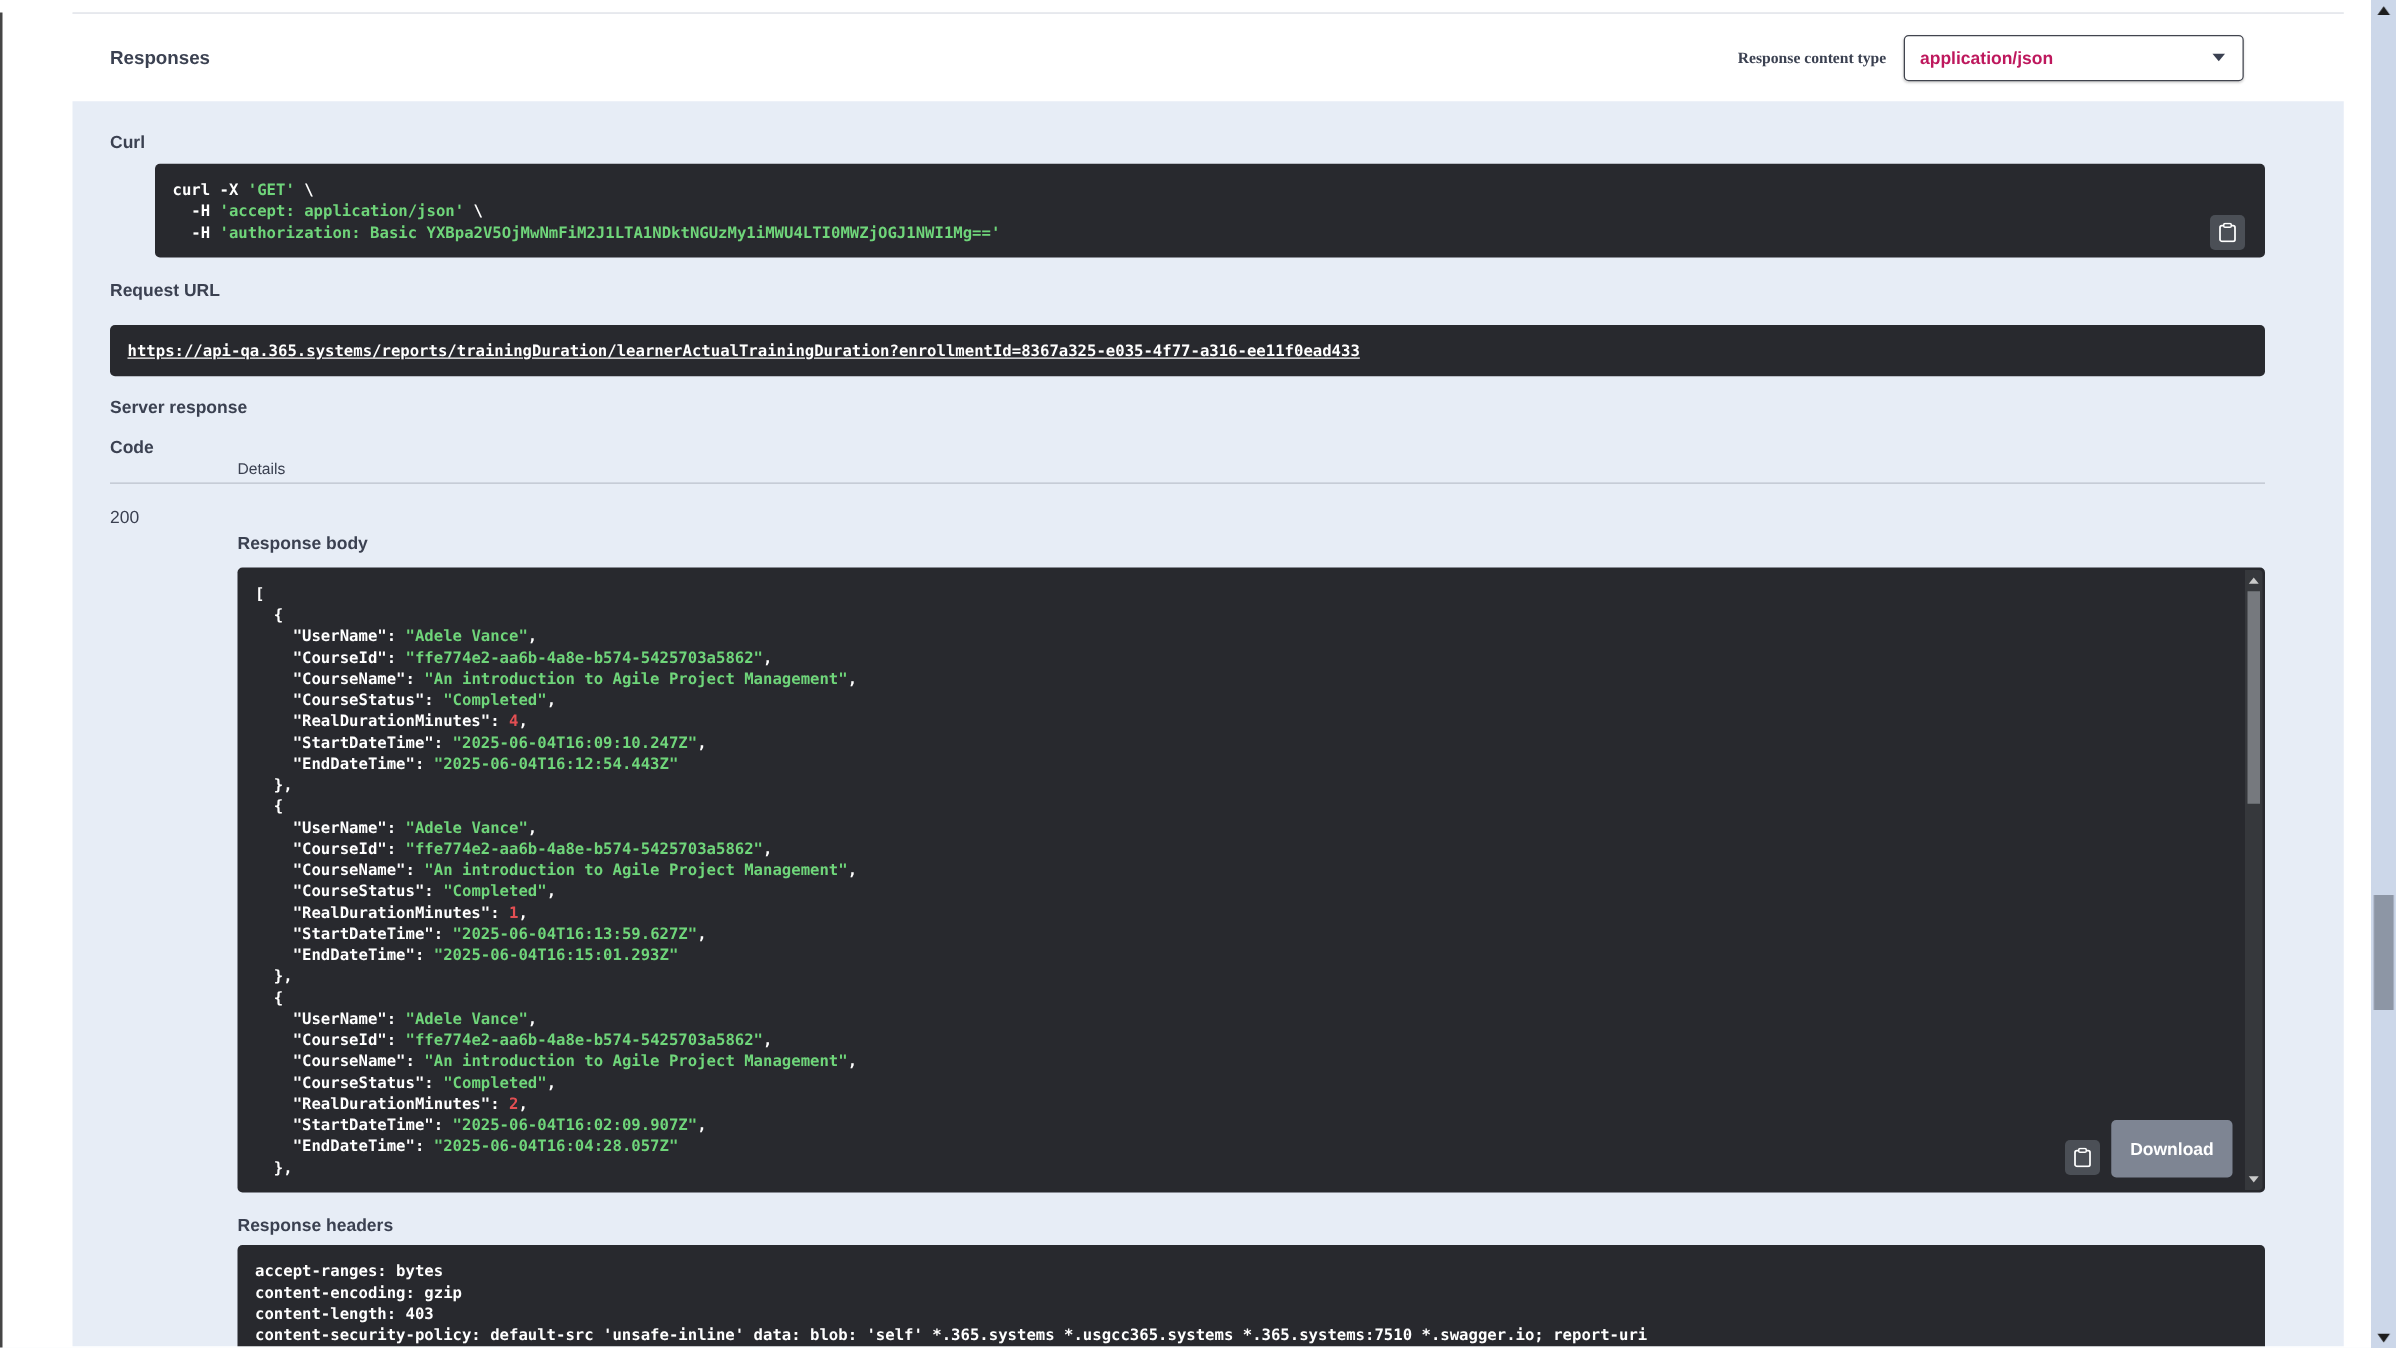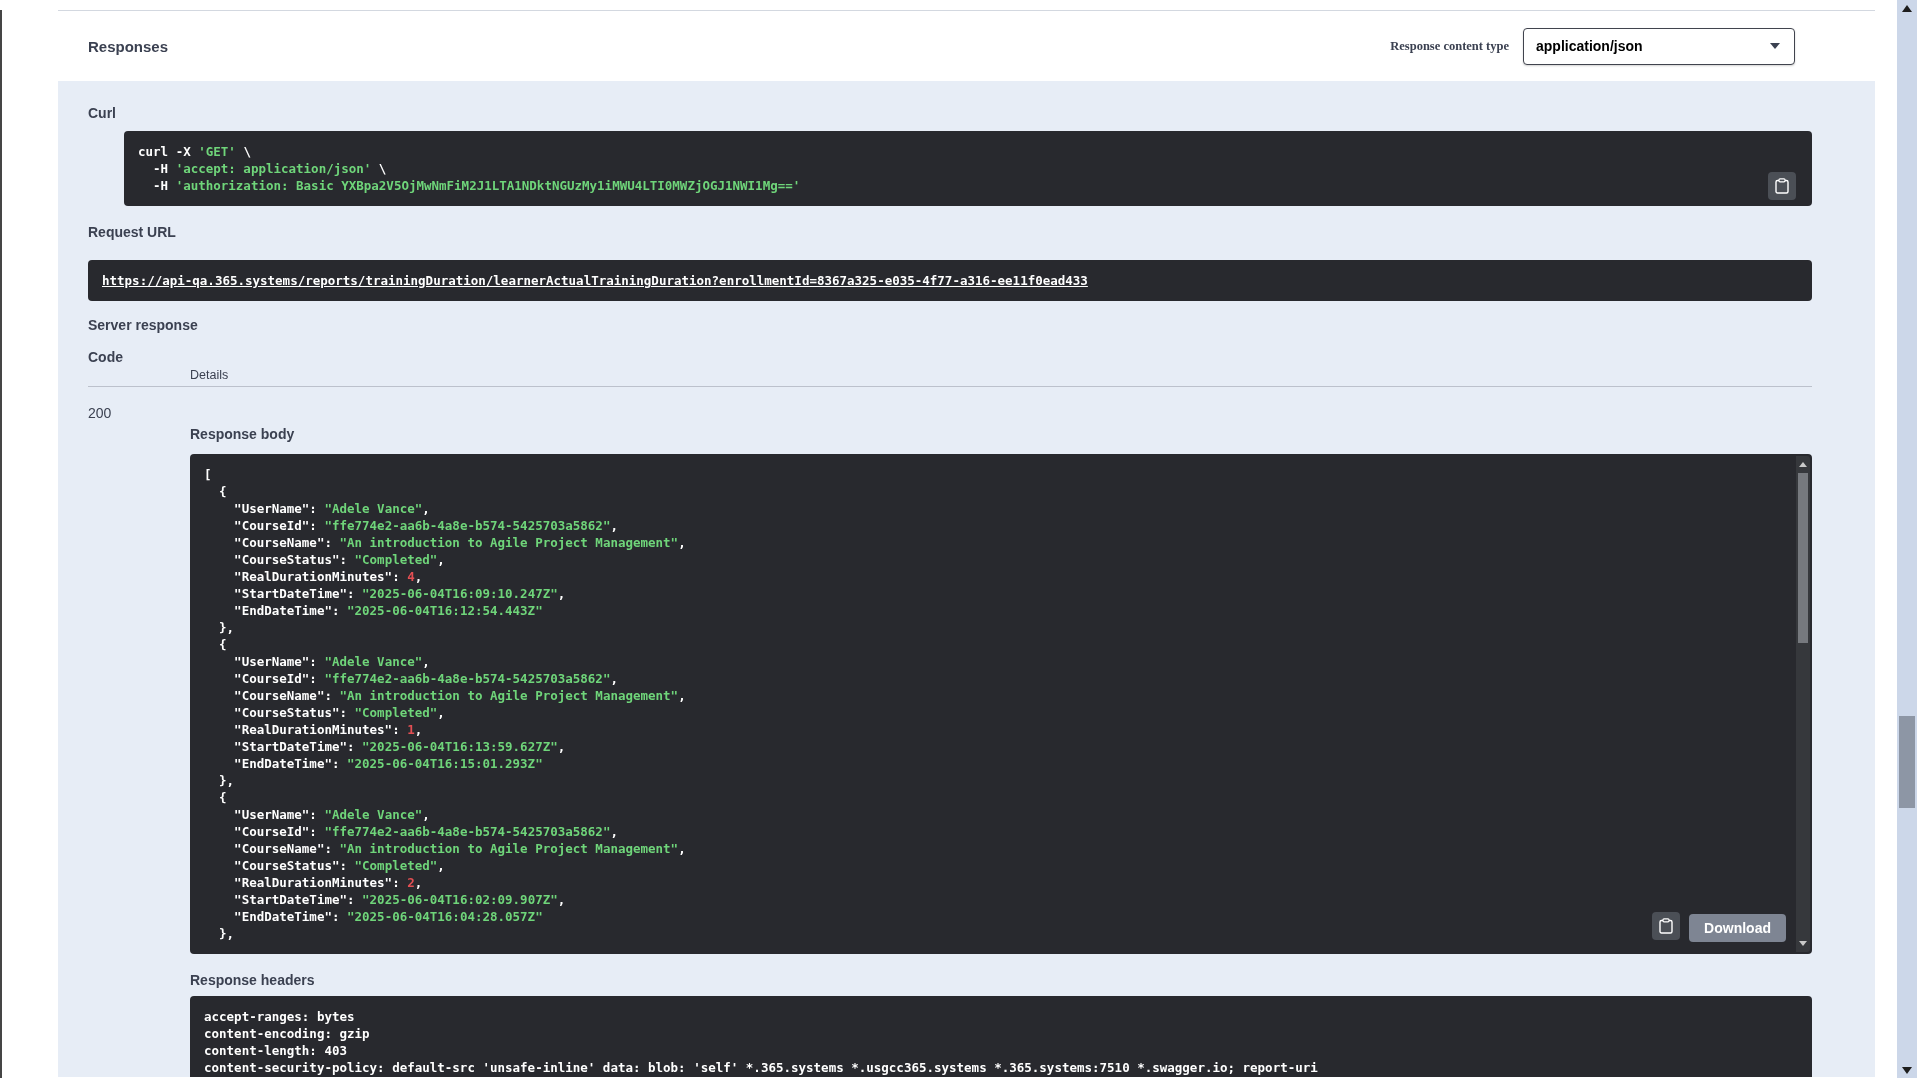--- a/index.html
+++ b/index.html
@@ -10,21 +10,21 @@
   .content { margin:0 42px 0 56px; }
   .top-rule { border-top:1px solid #d3d8e0; margin-top:10px; }
 
   .responses-header { height:70px; display:flex; align-items:center;
     justify-content:space-between; padding:0 80px 0 30px; background:#fff;gap:36px; }
   .responses-title { font-size:15px; font-weight:700; color:#3b4151; }
   .ct-wrap { display:flex; align-items:center; gap:14px; }
   .ct-label { font-size:12.5px; font-weight:700; color:#3b4151;font-family:Liberation Serif, serif; }
   .select { width:272px; height:37px; background:#fff; border:1px solid #41444e;
     border-radius:4px; display:flex; align-items:center; justify-content:space-between;
-    padding:0 14px 0 12px; font-size:14px; font-weight:700; color:#000000;
+    padding:0 14px 0 12px; font-size:14px; font-weight:700; color:#be185d;
     box-shadow:0 1px 2px rgba(0,0,0,.18); cursor:pointer; }
   .chev { width:0; height:0; border-left:5px solid transparent;
     border-right:5px solid transparent; border-top:6px solid #3b4151; }
 
   .panel { background:#e7edf6; padding:24px 63px 0 30px; height:996px; overflow:hidden; }
   .sec-label { font-size:14px; font-weight:700; color:#3b4151; }
 
   .codeblock { background:#28292e; border-radius:4px; padding:12px 14px;
     position:relative; font-family:"DejaVu Sans Mono","Liberation Mono",monospace;
     font-size:12.5px; font-weight:700; line-height:17px; color:#fff; }
@@ -50,21 +50,21 @@
   .respbody-label { margin:2px 0 12px 0; }
   .response-body-block { height:500px; overflow:hidden; padding-right:34px; }
   .respheaders-label { margin:18px 0 8px 0; }
   .response-headers-block { height:140px; overflow:hidden; }
 
   .copy-btn { position:absolute; width:28px; height:28px; background:#4b4f56;
     border:none; border-radius:4px; display:flex; align-items:center;
     justify-content:center; cursor:pointer; padding:0; }
   .copy-btn.curl-pos { right:16px; bottom:6px; }
   .copy-btn.body-pos { right:132px; bottom:14px; }
-  .download-btn { position:absolute; right:26px; bottom:12px; height:28px;
+  .download-btn { position:absolute; right:26px; bottom:12px; height:46px;
     padding:0 15px; background:#7e8593; color:#fff; font-size:14px; font-weight:700;
     border:none; border-radius:4px; cursor:pointer;
     font-family:"Liberation Sans",sans-serif; }
 
   
   .inner-scrollbar { position:absolute; top:2px; right:2px; bottom:2px; width:14px;
     background:#36383c; border-radius:0 3px 3px 0; }
   .in-tri-up { position:absolute; top:6px; left:3px; width:0; height:0;
     border-left:4px solid transparent; border-right:4px solid transparent;
     border-bottom:5px solid #c9c9c9; }

